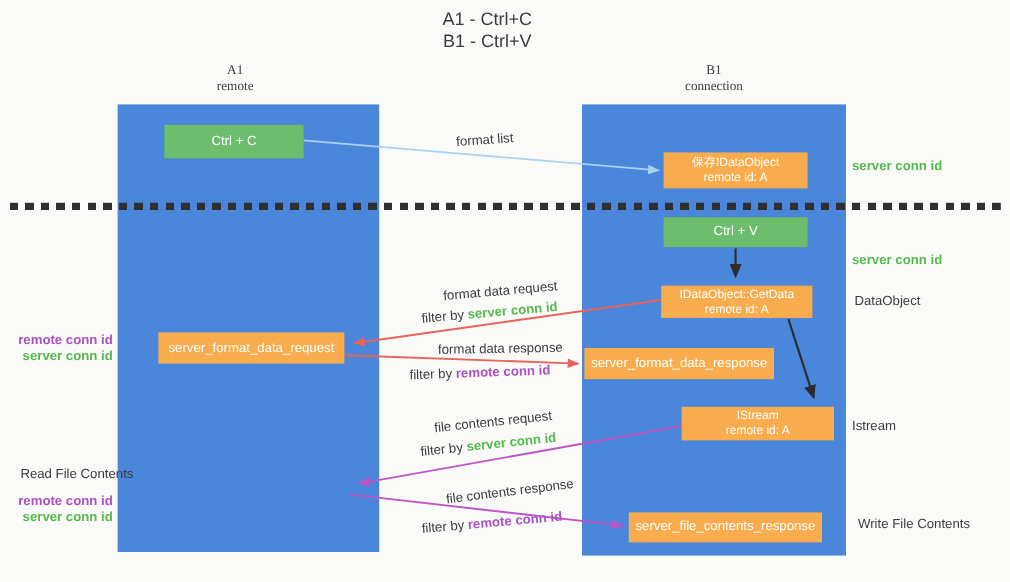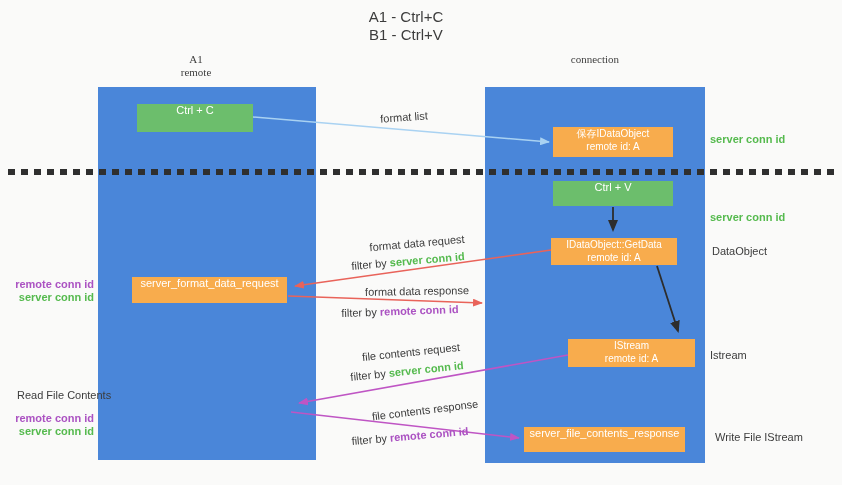--- a/index.html
+++ b/index.html
@@ -9,21 +9,21 @@
     --text-dark:#3c3c3c; --bg:#fafaf9;
   }
   *{margin:0;padding:0;box-sizing:border-box;}
   html,body{width:842px;height:485px;}
   body{font-family:"Liberation Sans","DejaVu Sans",sans-serif;background:var(--bg);position:relative;overflow:hidden;}
   .canvas{position:absolute;inset:0;width:690px;height:485px;}
   .abs{position:absolute;}
   .title{left:296px;top:8px;width:220px;text-align:center;color:var(--text-dark);font-size:15px;line-height:18px;}
   .lane-label{top:53px;text-align:center;color:#3f3f3f;font-size:11px;line-height:13px;font-family:Liberation Serif, serif;}
   .lane{top:87px;background:var(--lane-blue);}
-  .box{color:#fff;text-align:center;display:flex;flex-direction:column;justify-content:flex-start;align-items:center;font-size:11px;line-height:13px;}
+  .box{color:#fff;text-align:center;display:flex;flex-direction:column;justify-content:center;align-items:center;font-size:11px;line-height:13px;}
   .box.green{background:var(--box-green);}
   .box.orange{background:var(--box-orange);}
   .box .l2{font-size:10px;}
   .divider{left:8px;top:169px;width:826px;height:6px;
     background:repeating-linear-gradient(90deg,#2f2f2f 0 7px,transparent 7px 13px);}
   .side{font-size:11px;white-space:nowrap;color:var(--text-dark);}
   .green-t{color:var(--text-green);font-weight:bold;}
   .purple-t{color:var(--text-purple);font-weight:bold;}
   .flow{font-size:11px;color:var(--text-dark);white-space:nowrap;transform-origin:center;}
   .center{transform:translate(-50%,-50%);}
@@ -46,20 +46,21 @@
   <div class="abs title">
     <div>A1 - Ctrl+C</div>
     <div>B1 - Ctrl+V</div>
   </div>
 
   <div class="abs lane-label" style="left:87px;width:218px;">
     <div>A1</div>
     <div>remote</div>
   </div>
   <div class="abs lane-label" style="left:485px;width:220px;">
+    <div>B1</div>
     <div>connection</div>
   </div>
 
   <div class="abs lane" style="left:98px;width:218px;height:373px;"></div>
   <div class="abs lane" style="left:485px;width:220px;height:376px;"></div>
 
   <div class="abs divider"></div>
 
   <svg class="overlay" width="842" height="485" viewBox="0 0 842 485">
     <defs>
@@ -100,20 +101,23 @@
 
   <div class="abs box orange" style="left:551px;top:238px;width:126px;height:27px;">
     <span class="l2">IDataObject::GetData</span>
     <span class="l2">remote id: A</span>
   </div>
 
   <div class="abs box orange" style="left:132px;top:277px;width:155px;height:26px;">
     <span>server_format_data_request</span>
   </div>
 
+  <div class="abs box orange" style="left:487px;top:290px;width:158px;height:26px;">
+    <span>server_format_data_response</span>
+  </div>
 
   <div class="abs box orange" style="left:568px;top:339px;width:127px;height:28px;">
     <span class="l2">IStream</span>
     <span class="l2">remote id: A</span>
   </div>
 
 
   <div class="abs box orange" style="left:524px;top:427px;width:161px;height:25px;">
     <span>server_file_contents_response</span>
   </div>
@@ -137,21 +141,21 @@
 
   <div class="abs flow center" style="left:425px;top:410px;transform:translate(-50%,-50%) rotate(-7deg);">file contents response</div>
   <div class="abs flow center" style="left:410px;top:436px;transform:translate(-50%,-50%) rotate(-5deg);">
     <span>filter by </span><span class="purple-t">remote conn id</span>
   </div>
 
   <div class="abs side green-t" style="left:710px;top:133px;">server conn id</div>
   <div class="abs side green-t" style="left:710px;top:211px;">server conn id</div>
   <div class="abs side" style="left:712px;top:245px;">DataObject</div>
   <div class="abs side" style="left:710px;top:349px;">Istream</div>
-  <div class="abs side" style="left:715px;top:431px;">Write File IStream</div>
+  <div class="abs side" style="left:715px;top:431px;">Write File Contents</div>
 
   <div class="abs side purple-t r-align" style="left:2px;top:278px;width:92px;">remote conn id</div>
   <div class="abs side green-t r-align" style="left:2px;top:291px;width:92px;">server conn id</div>
   <div class="abs side" style="left:17px;top:389px;">Read File Contents</div>
   <div class="abs side purple-t r-align" style="left:2px;top:412px;width:92px;">remote conn id</div>
   <div class="abs side green-t r-align" style="left:2px;top:425px;width:92px;">server conn id</div>
 
 </div>
 
 </body></html>

